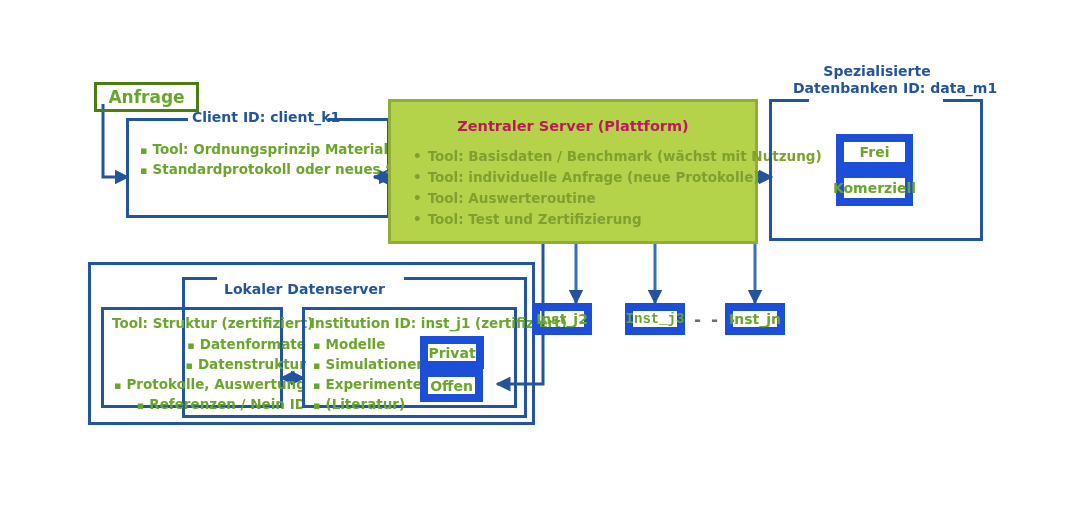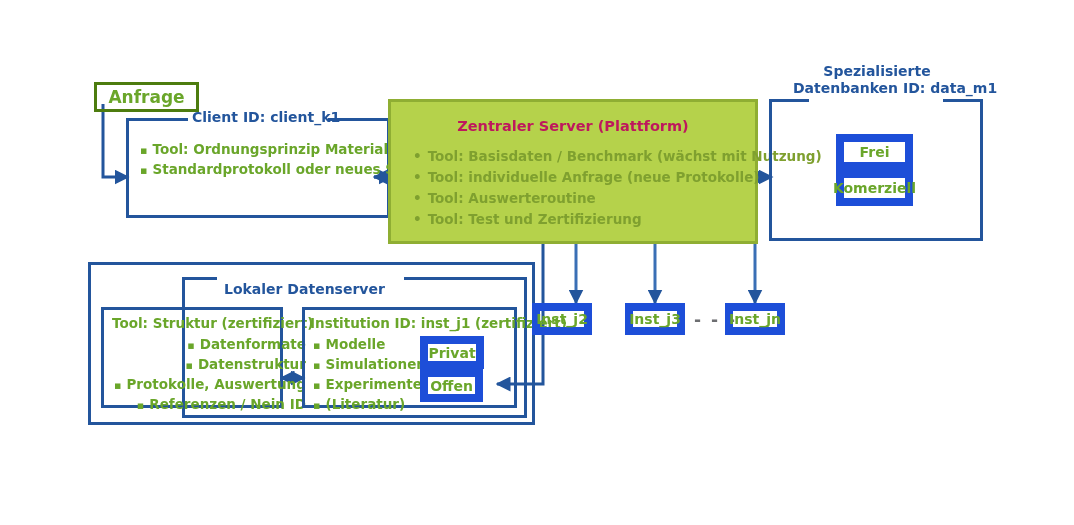--- a/index.html
+++ b/index.html
@@ -180,17 +180,17 @@
       <li>Modelle</li>
       <li>Simulationen</li>
       <li>Experimente</li>
       <li>(Literatur)</li>
     </ul>
     <div class="smallbox" style="left:115px;top:26px;width:64px;height:33px;">Privat</div>
     <div class="smallbox" style="left:115px;top:59px;width:63px;height:33px;">Offen</div>
   </div>
 
   <div class="smallbox" style="left:532px;top:303px;width:60px;height:32px;">Inst_j2</div>
-  <div class="smallbox" style="left:625px;top:303px;width:60px;height:32px;">Inst_j3</div>
+  <div class="smallbox" style="left:625px;top:303px;width:60px;height:32px;font-family:Liberation Mono, monospace;">Inst_j3</div>
   <div class="dashes" style="left:694px;top:310px;">- - -</div>
   <div class="smallbox" style="left:725px;top:303px;width:60px;height:32px;">Inst_jn</div>
 
 </div>
 
 </body></html>

